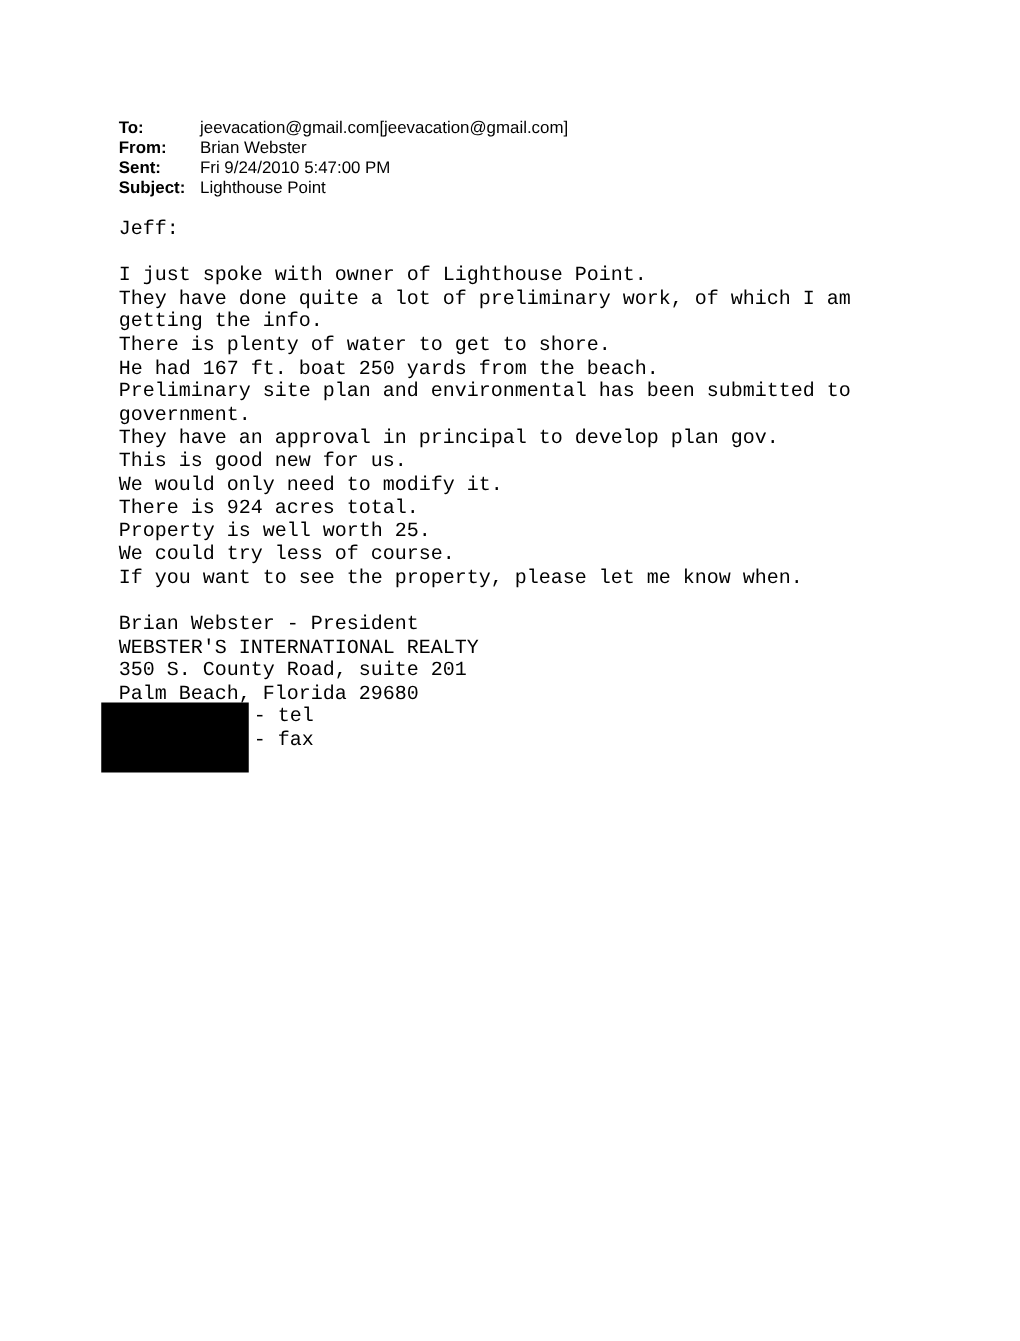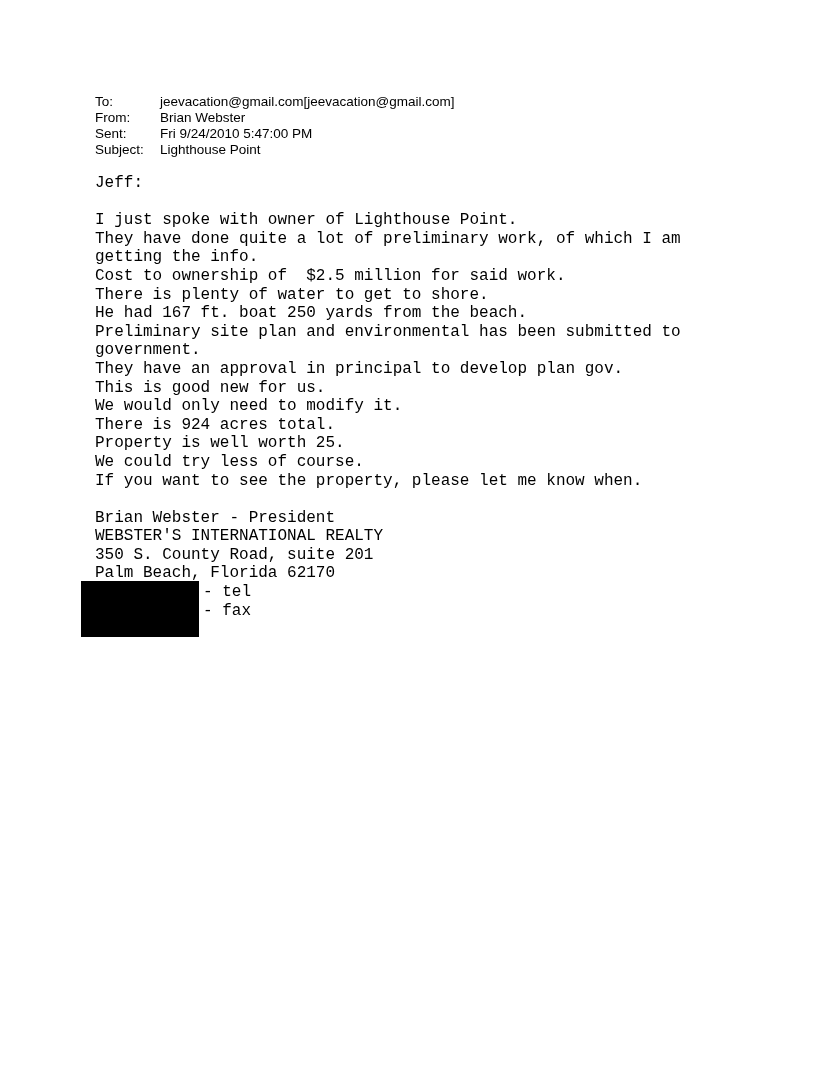--- a/index.html
+++ b/index.html
@@ -19,21 +19,21 @@
   
   .email-header {
     position: absolute;
     left: 95px;
     top: 94px;
     font-size: 13.5px;
     line-height: 16px;
   }
   .hrow { display: flex; }
   .hlabel {
-    font-weight: normal;
+    font-weight: bold;
     width: 65px;
     flex: 0 0 65px;
   }
   .hvalue { white-space: pre; }
 
   
   .email-body {
     position: absolute;
     left: 95px;
     top: 174px;
@@ -90,36 +90,35 @@
       <span class="hlabel">Subject:</span>
       <span class="hvalue">Lighthouse Point</span>
     </div>
   </div>
 
   <div class="email-body">
     <div class="line">Jeff:</div>
     <div class="line"></div>
     <div class="line">I just spoke with owner of Lighthouse Point.</div>
     <div class="line">They have done quite a lot of preliminary work, of which I am getting the info.</div>
-    <div class="line">Cost to ownership of  $2.5 million for said work.</div>
     <div class="line">There is plenty of water to get to shore.</div>
     <div class="line">He had 167 ft. boat 250 yards from the beach.</div>
     <div class="line">Preliminary site plan and environmental has been submitted to government.</div>
     <div class="line">They have an approval in principal to develop plan gov.</div>
     <div class="line">This is good new for us.</div>
     <div class="line">We would only need to modify it.</div>
     <div class="line">There is 924 acres total.</div>
     <div class="line">Property is well worth 25.</div>
     <div class="line">We could try less of course.</div>
     <div class="line">If you want to see the property, please let me know when.</div>
     <div class="line"></div>
     <div class="line">Brian Webster - President</div>
     <div class="line">WEBSTER'S INTERNATIONAL REALTY</div>
     <div class="line">350 S. County Road, suite 201</div>
-    <div class="line">Palm Beach, Florida 62170</div>
+    <div class="line">Palm Beach, Florida 29680</div>
 
     <div class="phone-lines">
       <div class="redaction"></div>
       <div class="line phone">- tel</div>
       <div class="line phone">- fax</div>
     </div>
   </div>
 
   <div class="bates">EFTA_R1_01484977</div>
 

